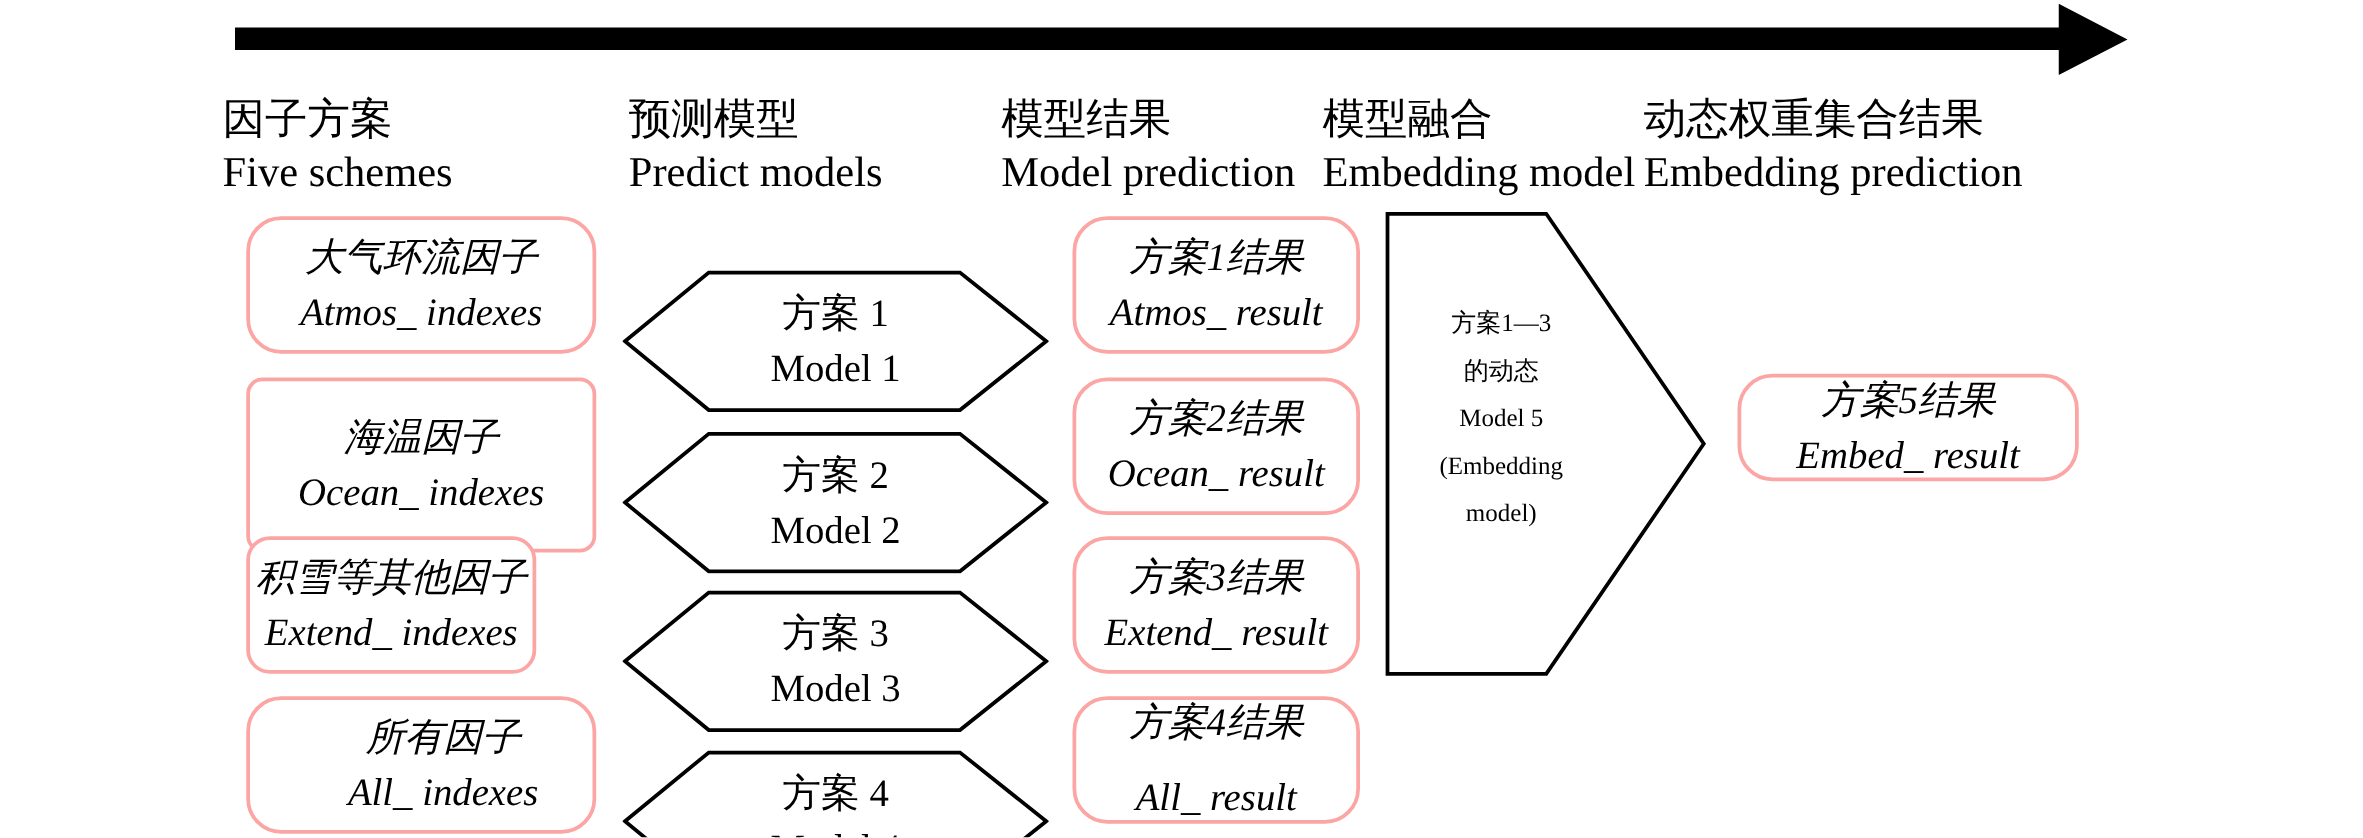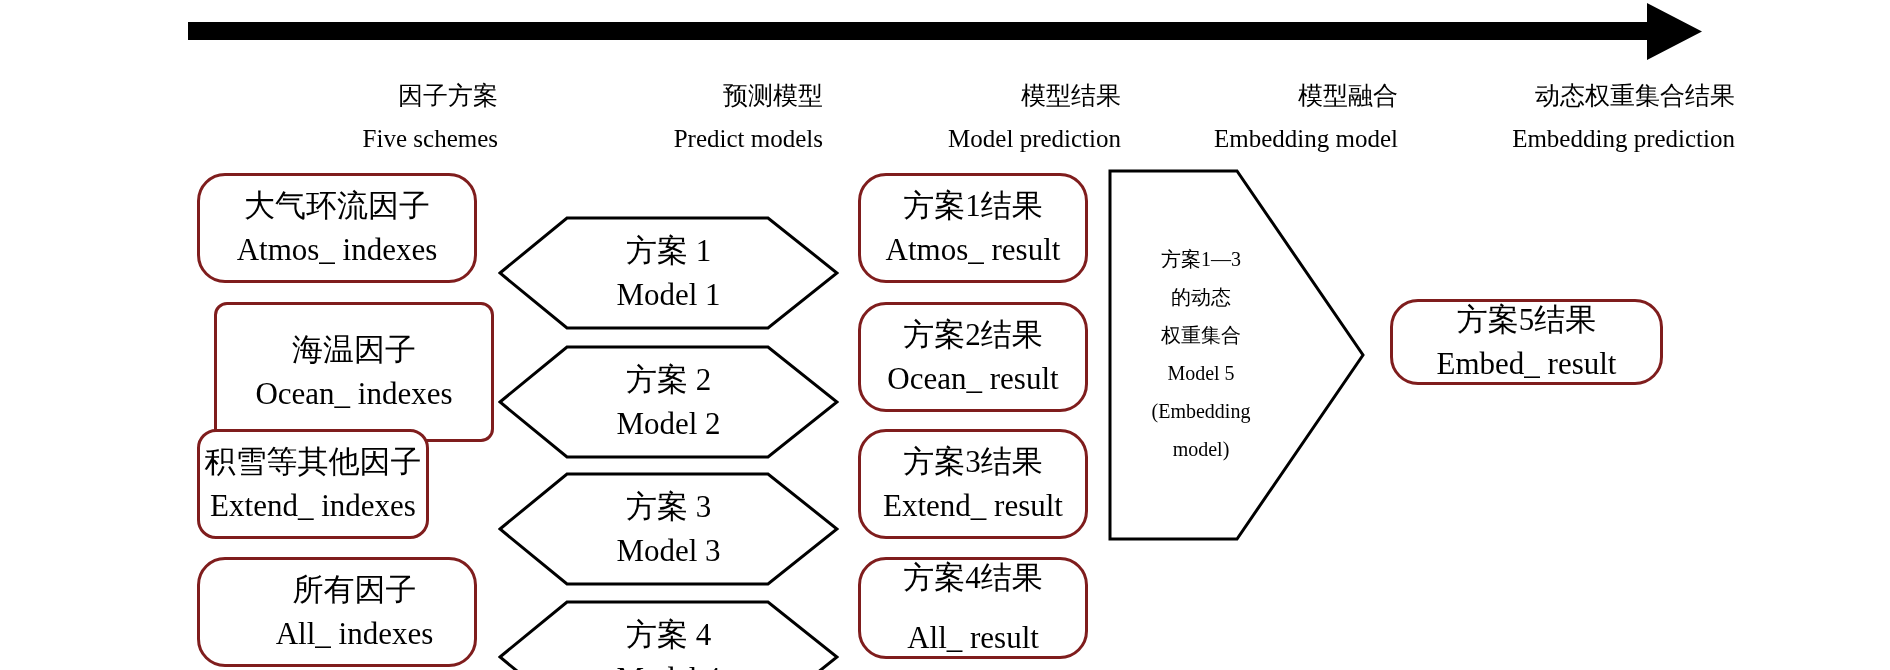--- a/index.html
+++ b/index.html
@@ -7,34 +7,35 @@
     position:relative;
     width:1890px;height:670px;
     background:#ffffff;
     color:#000000;
     font-family:"Liberation Serif","DejaVu Serif",serif;
     overflow:hidden;
   }
   .arrow-svg{position:absolute;left:180px;top:0;}
   .hdr{
     position:absolute;top:74px;
-    text-align:right;white-space:nowrap;
-    font-size:25px;line-height:43px;
+    text-align:left;white-space:nowrap;
+    font-size:34px;line-height:43px;
   }
   .rbox{
     position:absolute;
     box-sizing:border-box;
-    border:3px solid #7f1d1d;
+    border:3px solid #fca5a5;
     border-radius:28px;
     background:#ffffff;
     display:flex;flex-direction:column;
     justify-content:center;align-items:center;
     text-align:center;
     font-size:31px;line-height:44px;
     white-space:nowrap;
+    font-style:italic;
   }
   .hexwrap{position:absolute;width:341px;height:114px;left:498px;margin-top:45px;}
   .hexwrap svg{display:block;position:absolute;left:0;top:0;}
   .shape-text{
     position:absolute;inset:0;
     display:flex;flex-direction:column;
     justify-content:center;align-items:center;
     text-align:center;
     font-size:31px;line-height:44px;
     white-space:nowrap;
@@ -75,21 +76,21 @@
   </div>
   <div class="hdr" style="left:1315px;width:420px;">
     <div>动态权重集合结果</div>
     <div>Embedding prediction</div>
   </div>
 
   <div class="rbox" style="left:197px;top:173px;width:280px;height:110px;">
     <div>大气环流因子</div>
     <div>Atmos_ indexes</div>
   </div>
-  <div class="rbox" style="left:214px;top:302px;width:280px;height:140px;border-radius:13px;">
+  <div class="rbox" style="left:197px;top:302px;width:280px;height:140px;border-radius:13px;">
     <div>海温因子</div>
     <div>Ocean_ indexes</div>
   </div>
   <div class="rbox" style="left:197px;top:429px;width:232px;height:110px;border-radius:19px;">
     <div>积雪等其他因子</div>
     <div>Extend_ indexes</div>
   </div>
   <div class="rbox" style="left:197px;top:557px;width:280px;height:110px;padding-left:35px;">
     <div>所有因子</div>
     <div>All_ indexes</div>
@@ -150,21 +151,20 @@
   </div>
 
   <div class="pentawrap">
     <svg width="259" height="374" viewBox="0 0 259 374">
       <polygon points="2,3 129,3 255,187 129,371 2,371" fill="#ffffff" stroke="#000000" stroke-width="3"></polygon>
     </svg>
   </div>
   <div class="penta-text">
     <div>方案1—3</div>
     <div>的动态</div>
-    <div>权重集合</div>
     <div>Model 5</div>
     <div>(Embedding</div>
     <div>model)</div>
   </div>
 
   <div class="rbox" style="left:1390px;top:299px;width:273px;height:86px;">
     <div>方案5结果</div>
     <div>Embed_ result</div>
   </div>
 

